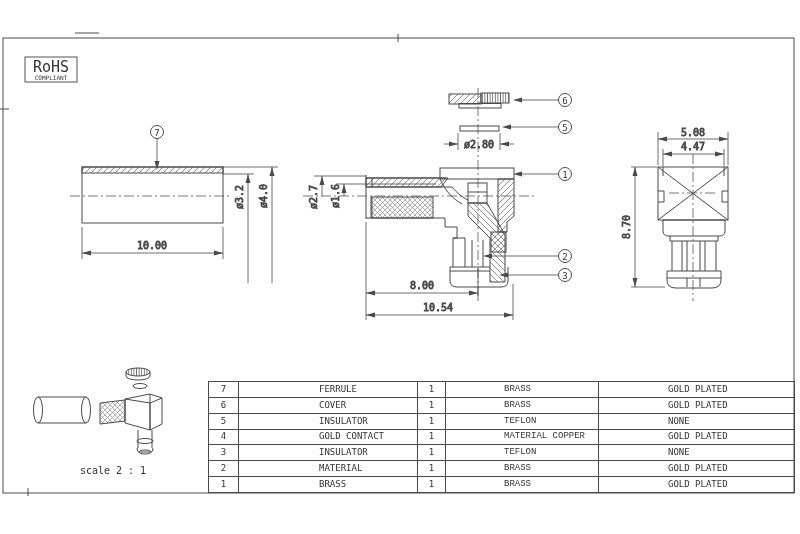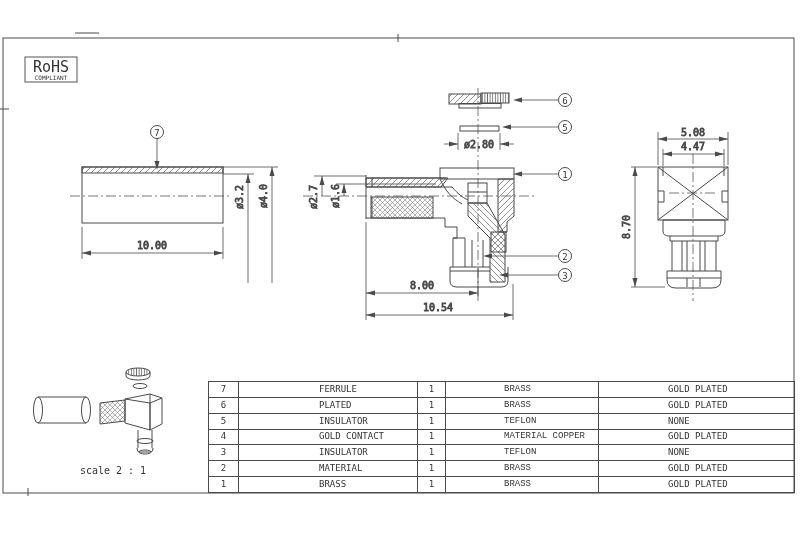--- a/index.html
+++ b/index.html
@@ -259,21 +259,21 @@
   <tbody>
     <tr>
       <td class="c-no">7</td>
       <td class="c-desc">FERRULE</td>
       <td class="c-qty">1</td>
       <td class="c-mat">BRASS</td>
       <td class="c-fin">GOLD PLATED</td>
     </tr>
     <tr>
       <td class="c-no">6</td>
-      <td class="c-desc">PLATED</td>
+      <td class="c-desc">COVER</td>
       <td class="c-qty">1</td>
       <td class="c-mat">BRASS</td>
       <td class="c-fin">GOLD PLATED</td>
     </tr>
     <tr>
       <td class="c-no">5</td>
       <td class="c-desc">INSULATOR</td>
       <td class="c-qty">1</td>
       <td class="c-mat">TEFLON</td>
       <td class="c-fin">NONE</td>

